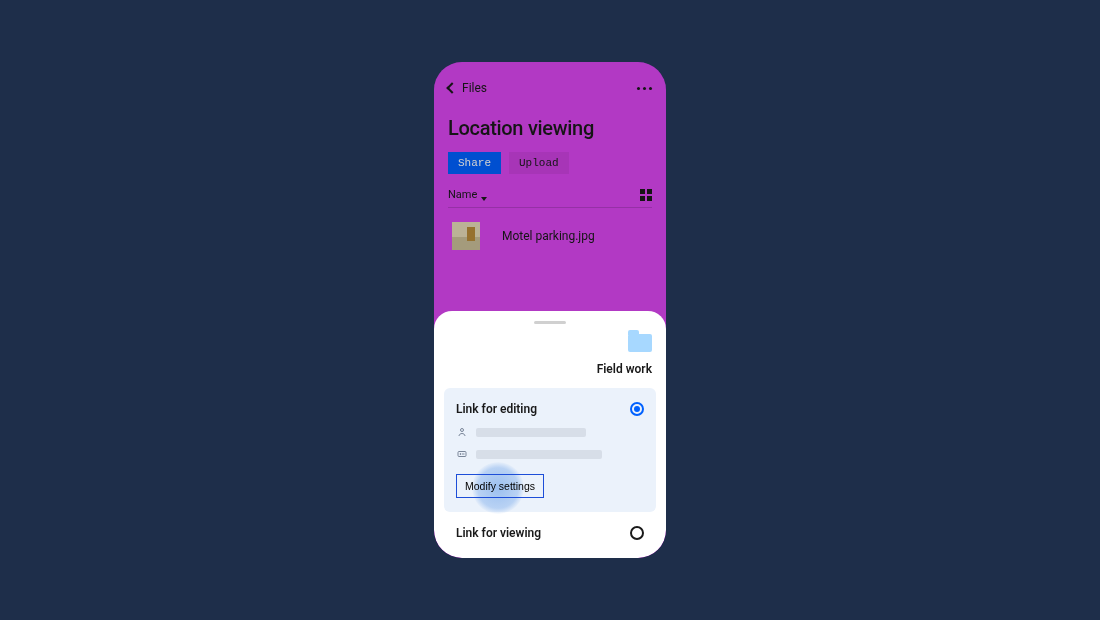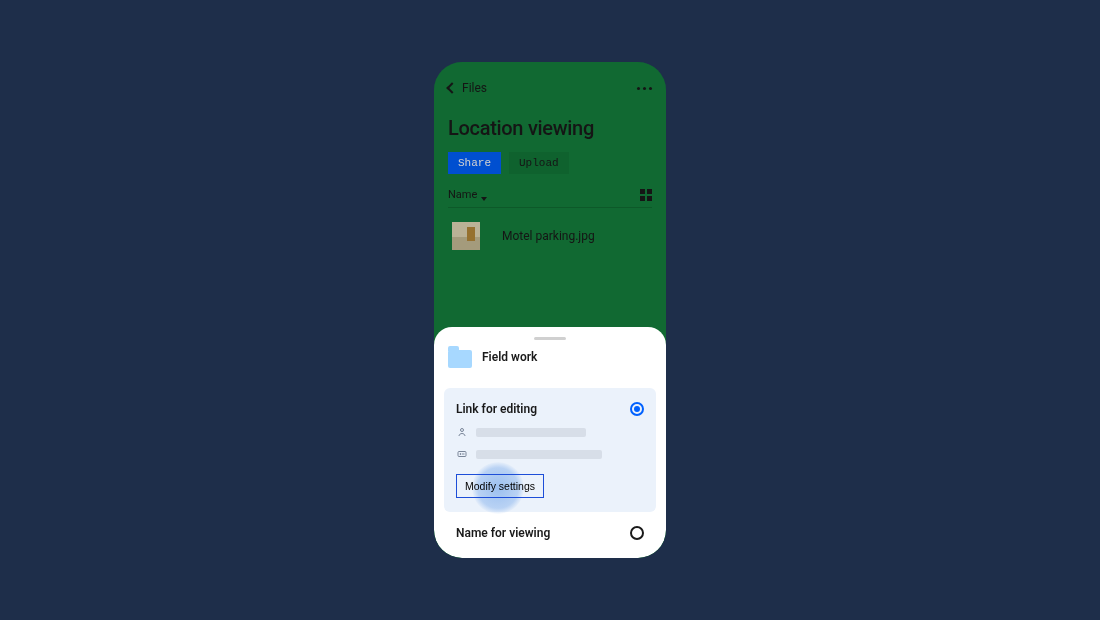--- a/index.html
+++ b/index.html
@@ -9,21 +9,21 @@
       background: #1e2e4a;
       display: flex;
       align-items: center;
       justify-content: center;
       font-family: -apple-system, BlinkMacSystemFont, "Segoe UI", Roboto, sans-serif;
       color: #1a1a1a;
     }
     .device {
       width: 232px;
       height: 496px;
-      background: #15803d;
+      background: #d946ef;
       border-radius: 28px;
       position: relative;
       overflow: hidden;
     }
     .dimmer {
       position: absolute;
       inset: 0;
       background: rgba(0,0,0,0.18);
       z-index: 2;
       pointer-events: none;
@@ -141,23 +141,24 @@
       padding: 10px 10px 14px 10px;
     }
     .handle {
       width: 32px; height: 3px;
       background: #d0d0d0;
       border-radius: 2px;
       margin: 0 auto 10px auto;
     }
     .sheet-header {
       display: flex;
-      align-items: flex-start;
+      align-items: flex-end;
       gap: 10px;
       padding: 0 4px 12px 4px;
+      flex-direction: column;
     }
     .folder-icon {
       width: 24px; height: 18px;
       background: #a7d8ff;
       border-radius: 2px;
       position: relative;
     }
     .folder-icon::before {
       content: "";
       position: absolute;
@@ -165,21 +166,20 @@
       width: 11px; height: 5px;
       background: #a7d8ff;
       border-radius: 2px 2px 0 0;
     }
     .sheet-title { font-size: 12px; font-weight: 600; }
     .card {
       background: #ebf2fb;
       border-radius: 6px;
       padding: 14px 12px 14px 12px;
       position: relative;
-      margin-top: 8px;
     }
     .card-header {
       display: flex;
       align-items: center;
       justify-content: space-between;
     }
     .card-title { font-size: 12px; font-weight: 600; }
     .radio {
       width: 14px; height: 14px;
       border-radius: 50%;
@@ -333,18 +333,18 @@
             <path d="M12 12h5"></path>
         </svg>
         <div class="skel b"></div>
       </div>
 
       <div class="hotspot"></div>
       <button class="modify-btn">Modify settings</button>
     </div>
 
     <div class="option-row">
-      <div class="option-title">Name for viewing</div>
+      <div class="option-title">Link for viewing</div>
       <div class="radio-empty"></div>
     </div>
 
   </div>
 </div>
 
 </body></html>

